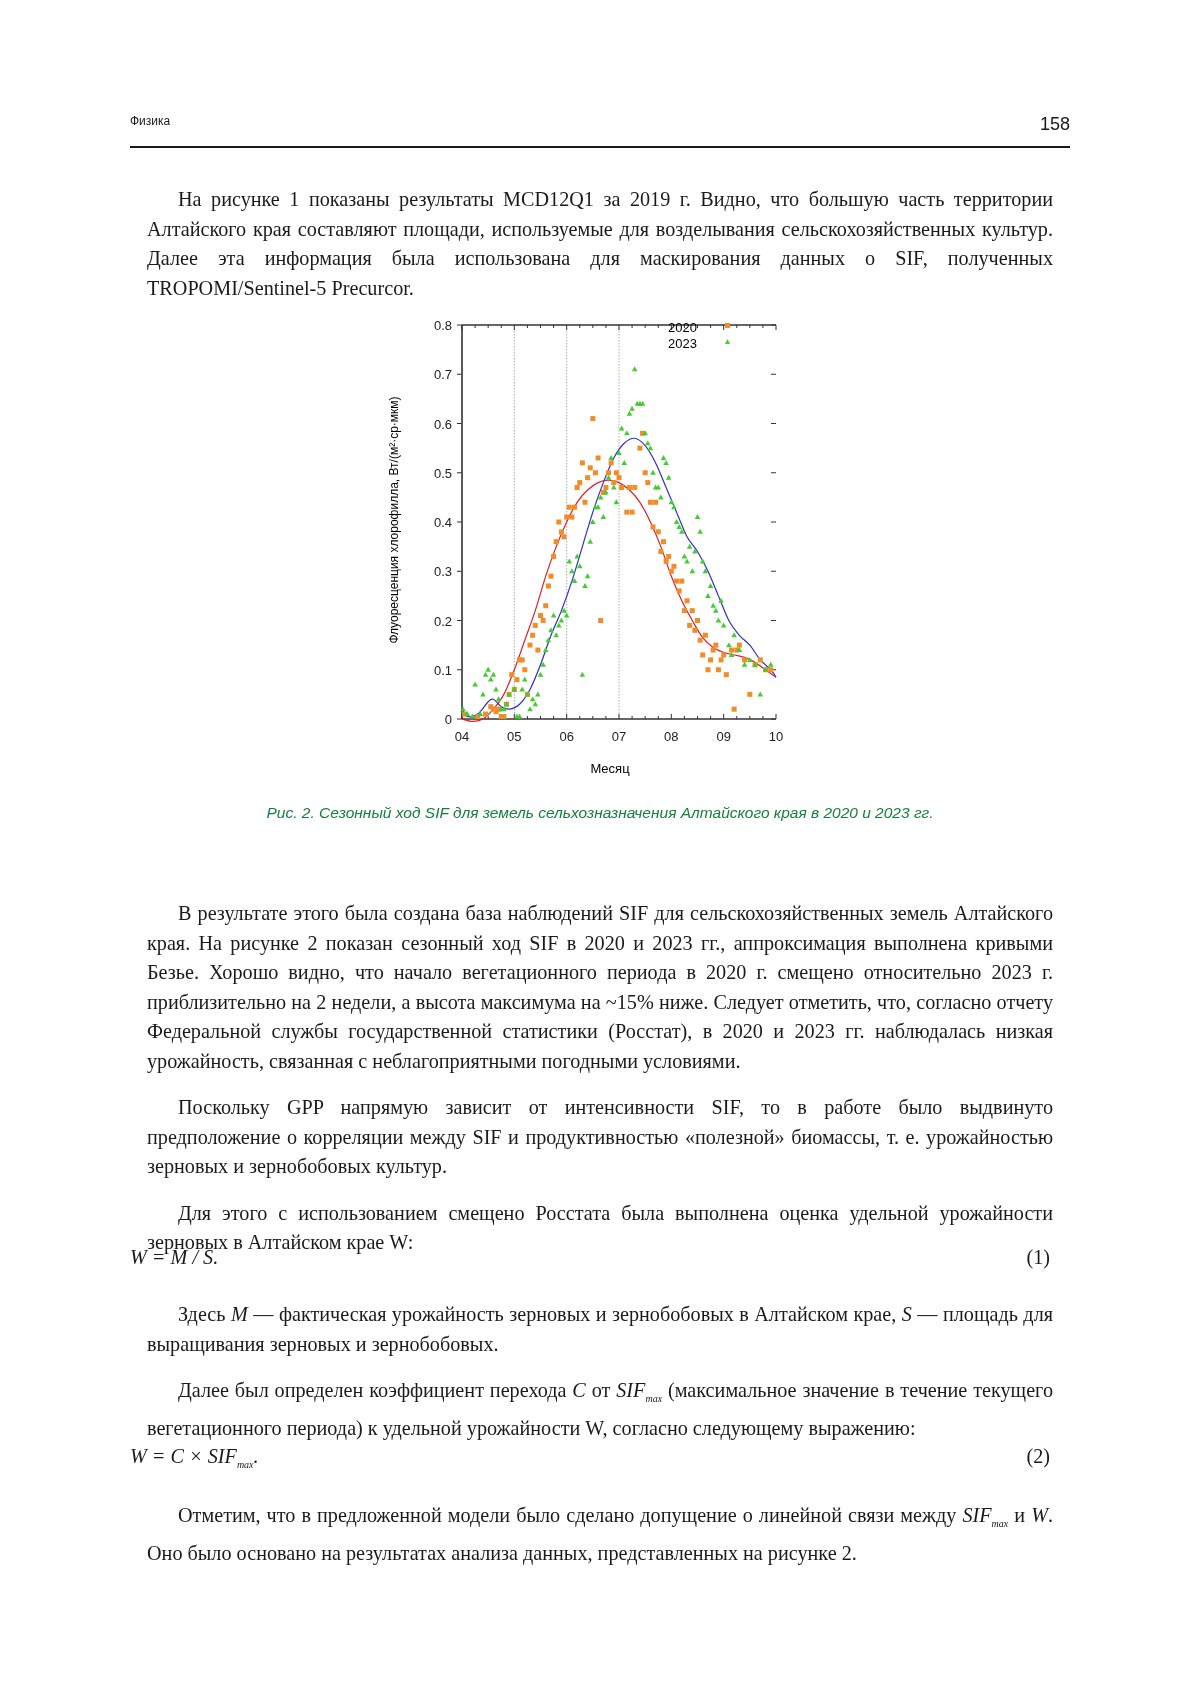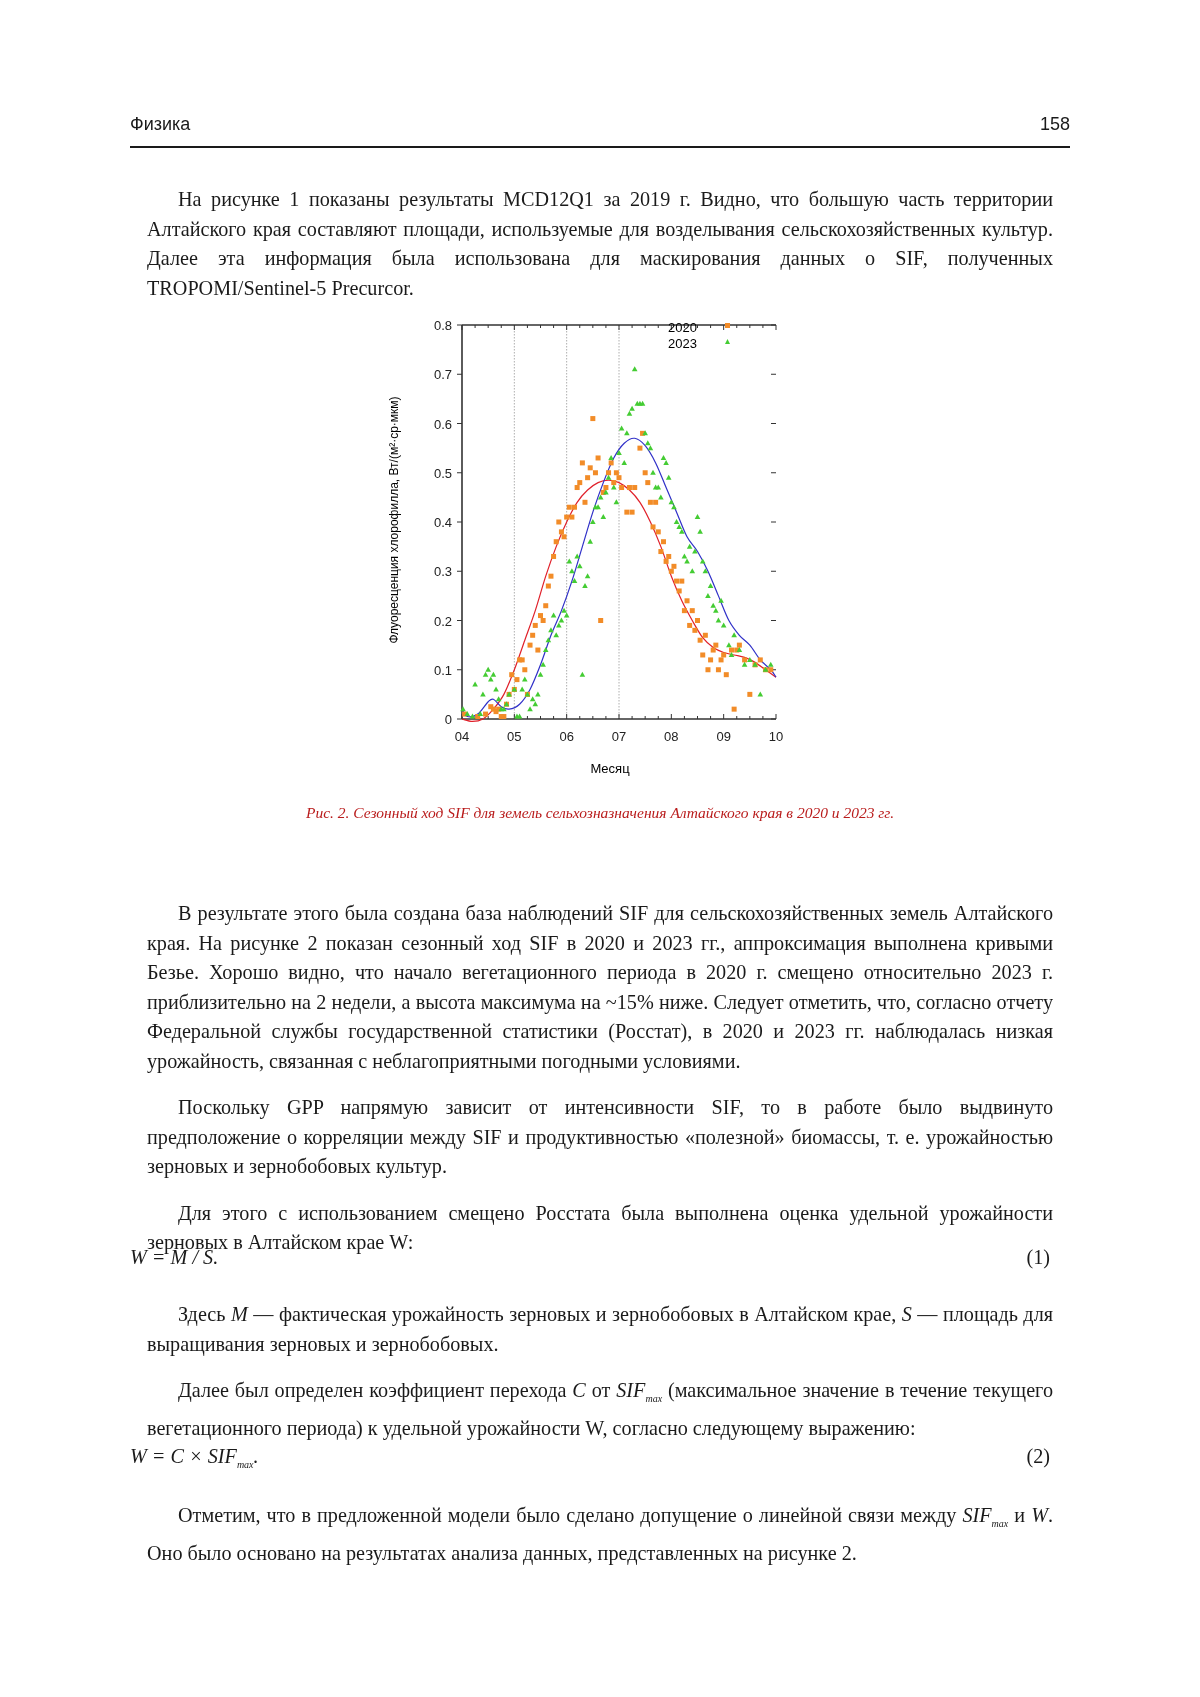--- a/index.html
+++ b/index.html
@@ -1,33 +1,33 @@
 <!DOCTYPE html>
 <html><head>
 <meta charset="utf-8">
 <style>
   html, body { margin: 0; padding: 0; background: #ffffff; }
   body { width: 1200px; height: 1697px; position: relative; overflow: hidden; color: #1a1a1a; }
   .header { position: absolute; left: 130px; top: 110px; width: 940px; height: 36px; border-bottom: 2.5px solid #1a1a1a; }
-  .header .section { position: absolute; left: 0; top: 4px; font-family: "Liberation Sans", sans-serif; font-size: 18px; }
+  .header .section { position: absolute; left: 0; top: 4px; font-family: "Liberation Sans", sans-serif; font-size: 12px; }
   .header .pagenum { position: absolute; right: 0; top: 4px; font-family: "Liberation Sans", sans-serif; font-size: 18px; }
   .body-text { position: absolute; left: 130px; width: 940px; font-family: "Liberation Serif", serif; font-size: 20.2px; line-height: 29.5px; text-align: justify; }
   .body-text p { margin: 17px; text-indent: 31px; }
   .p1 { top: 168px; }
   .p2 { top: 882px; }
   .formula { position: absolute; left: 130px; width: 940px; font-family: "Liberation Serif", serif; font-size: 20.2px; height: 30px; }
   .formula .expr { position: absolute; left: 0; right: 0; font-style: italic; }
   .formula .num { position: absolute; right: 20px; }
   .f1 { top: 1246px; }
   .f2 { top: 1445px; }
   .p3 { top: 1283px; }
   .p4 { top: 1484px; }
   sub { font-size: 10px; vertical-align: -5px; font-style: italic; }
   i { font-style: italic; }
-  .caption { position: absolute; left: 130px; width: 940px; top: 800px; text-align: center; font-family: Liberation Serif, serif; font-style: italic; font-size: 15.5px; line-height: 25px; color: #b91c1c; }
+  .caption { position: absolute; left: 130px; width: 940px; top: 800px; text-align: center; font-family: Liberation Sans, sans-serif; font-style: italic; font-size: 15.5px; line-height: 25px; color: #15803d; }
   .chart-wrap { position: absolute; left: 380px; top: 310px; width: 440px; height: 470px; }
   svg text { font-family: "Liberation Sans", sans-serif; }
 </style>
 </head>
 <body>
 
 <div class="header">
   <span class="section">Физика</span>
   <span class="pagenum">158</span>
 </div>

